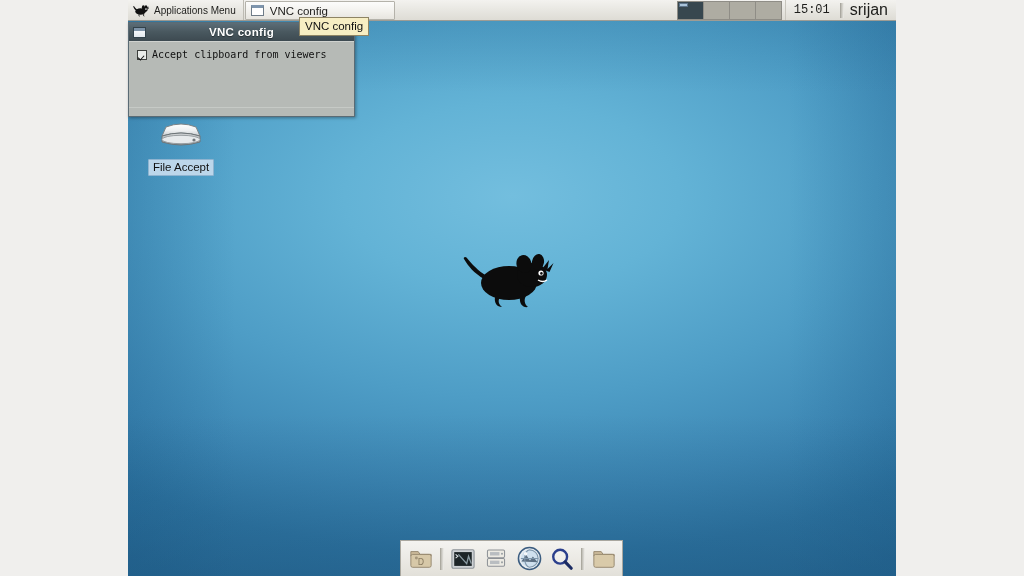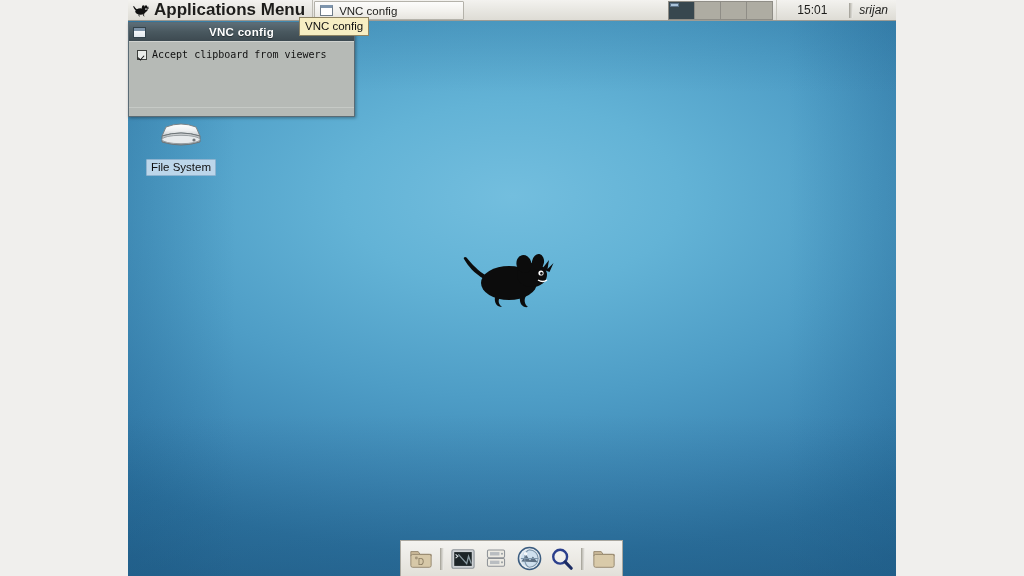--- a/index.html
+++ b/index.html
@@ -50,21 +50,21 @@
     z-index: 40;
     box-sizing: border-box;
   }
   .panel-btn {
     display: flex; align-items: center; gap: 5px;
     padding: 0 7px 0 5px;
     height: 100%;
     white-space: nowrap;
   }
   #apps-menu { border-right: 1px solid #bdbbb3; }
-  #apps-menu-label { font-size: 17px; font-weight: bold; }
+  #apps-menu-label { font-size: 10px; }
   #taskbar {
     display: flex; align-items: stretch;
     flex: 1 1 auto; min-width: 0;
   }
   .task-btn {
     display: flex; align-items: center; gap: 6px;
     height: 19px; margin: 1px 0 1px 1px;
     padding: 0 8px 0 5px;
     width: 150px;
     box-sizing: border-box;
@@ -101,34 +101,35 @@
   }
   .ws-cell.active { background: #37474f; }
   .ws-win {
     position: absolute; left: 1px; top: 1px;
     width: 9px; height: 4px;
     background: #aac4da;
     border: 1px solid #5d7389;
     box-sizing: border-box;
   }
   #clock {
-    font-size: 12px; padding: 0 20px;
+    font-size: 12px; padding: 0 8px;
     display: flex; align-items: center; height: 100%;
     border-left: 1px solid #c8c6be;
     color: #1d1d1b;
+    font-family: Liberation Mono, monospace;
   }
   #sep-vert {
     width: 3px; height: 15px; align-self: center;
     background: linear-gradient(90deg,#b9b7af,#efeeea);
     border-left: 1px solid #a9a79f;
     margin: 0 2px;
   }
   #user-name {
-    font-size: 12px; padding: 0 8px 0 4px;
-    display: flex; align-items: center; height: 100%; font-style: italic;
+    font-size: 16px; padding: 0 8px 0 4px;
+    display: flex; align-items: center; height: 100%;
   }
 
   
   #tooltip {
     position: absolute;
     left: 299px; top: 17px;
     padding: 1px 5px 2px 5px;
     background: #f7eec3;
     border: 1px solid #8e8464;
     font-size: 11.5px;
@@ -299,21 +300,21 @@
           <linearGradient id="hdSide" x1="0" y1="0" x2="0" y2="1">
             <stop offset="0" stop-color="#d6d9db"></stop>
             <stop offset="1" stop-color="#8f9699"></stop>
           </linearGradient>
         </defs>
         <path d="M9 12 q15 -6 30 0 l4 9 q-19 -6 -38 0 Z" fill="url(#hdTop)" stroke="#7d8487" stroke-width="1"></path>
         <path d="M5 21 q19 -6 38 0 l0 6 q-19 6 -38 0 Z" fill="url(#hdSide)" stroke="#6e7578" stroke-width="1"></path>
         <ellipse cx="24" cy="24.5" rx="19" ry="4.2" fill="#e7eaec" stroke="#8a9194" stroke-width="0.8"></ellipse>
         <circle cx="37" cy="25" r="1.6" fill="#6f767a"></circle>
       </svg>
-      <div class="desk-icon-label">File System</div>
+      <div class="desk-icon-label">File Accept</div>
     </div>
 
 
     <div id="dock">
       <div class="dock-item">
         <svg viewBox="0 0 28 26" width="26" height="24">
           <path d="M3 5 h8 l2 3 h12 v2 H3 Z" fill="#cdbc9b" stroke="#94866c" stroke-width="1"></path>
           <rect x="3" y="8" width="22" height="14" rx="2" fill="#d7c8a8" stroke="#94866c" stroke-width="1"></rect>
           <circle cx="9" cy="12" r="1.6" fill="#a3957a"></circle>
           <text x="14" y="19" font-size="9" font-family="DejaVu Sans, sans-serif" fill="#8a7c61" text-anchor="middle">D</text>

